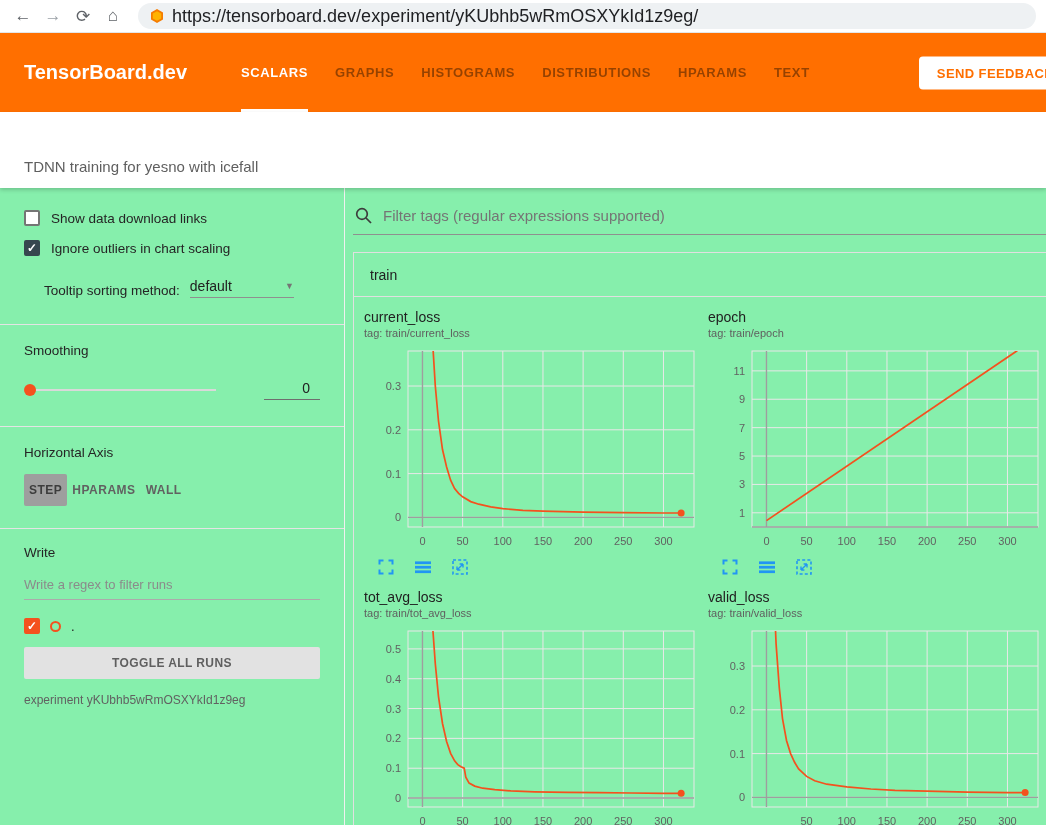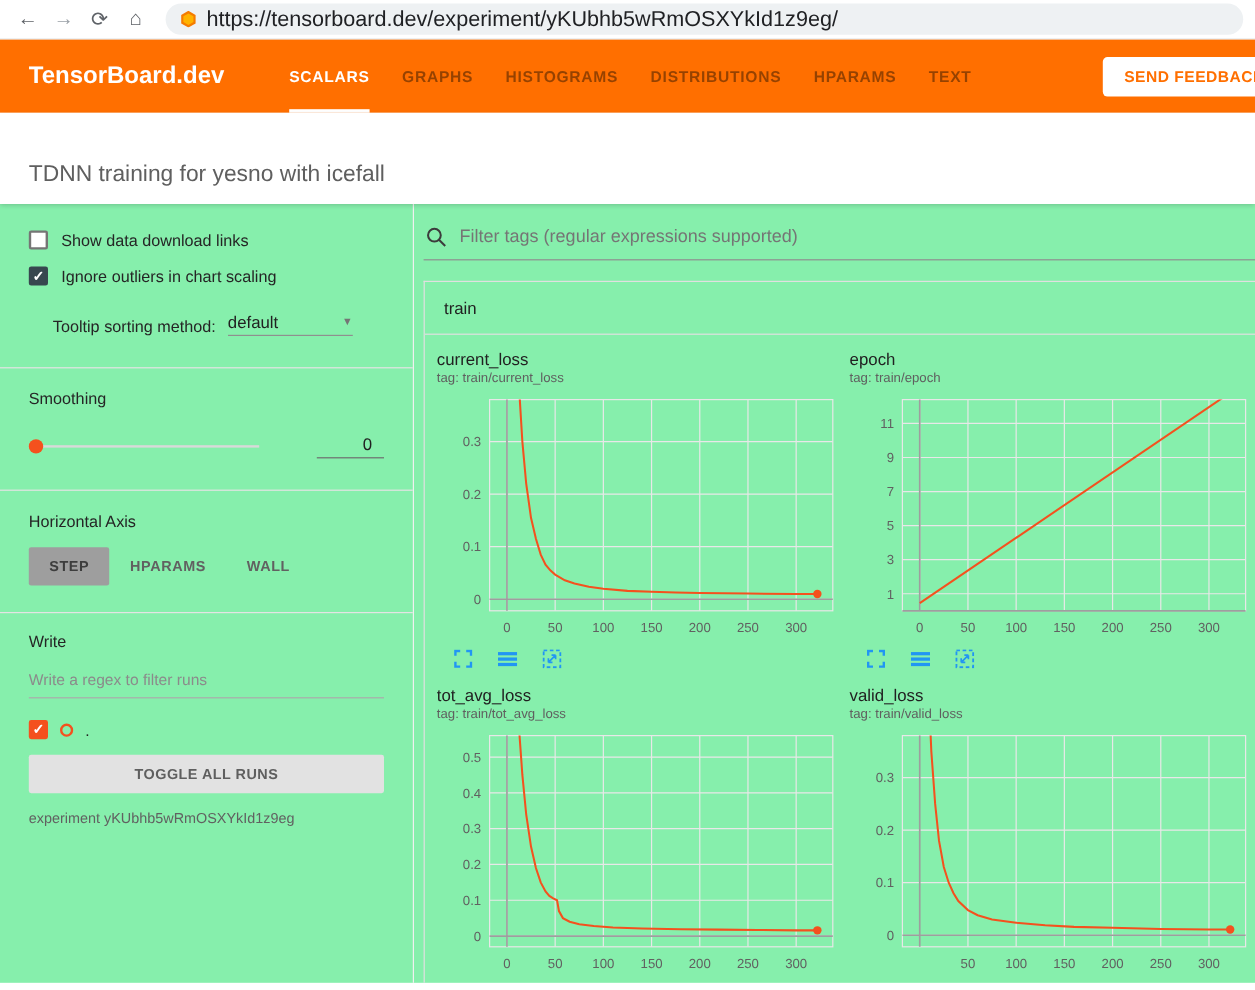--- a/index.html
+++ b/index.html
@@ -11,30 +11,30 @@
 
   
   .browser-bar{height:33px;background:#fff;border-bottom:1px solid #e3e6e8;display:flex;align-items:center;padding:0 10px;gap:4px;}
   .nav-ico{width:26px;height:26px;display:flex;align-items:center;justify-content:center;font-size:17px;color:#5f6368;border-radius:50%;cursor:pointer;flex:none;}
   .nav-ico.dim{color:#9aa0a6;}
   .address-bar{flex:1;height:26px;background:#eef1f3;border-radius:13px;display:flex;align-items:center;padding:0 12px;gap:8px;margin-left:8px;cursor:text;}
   .address-bar .url{font-size:18px;color:#202124;white-space:nowrap;}
   .site-ico{width:14px;height:14px;flex:none;}
 
   
-  .tb-header{height:61px;background:var(--accent,#ff6f00);display:flex;align-items:center;padding:0 0 0 24px;position:relative;}
+  .tb-header{height:79px;background:var(--accent,#ff6f00);display:flex;align-items:center;padding:0 0 0 24px;position:relative;}
   .brand{color:#fff;font-size:20px;font-weight:bold;margin-right:54px;white-space:nowrap;}
   .tabs{display:flex;gap:27px;height:100%;align-items:stretch;}
   .tab{display:flex;align-items:center;font-size:13px;font-weight:bold;letter-spacing:.6px;color:rgba(63,30,0,.55);border-bottom:3px solid transparent;padding-top:3px;cursor:pointer;white-space:nowrap;}
   .tab.active{color:#fff;border-bottom-color:#fff;}
   .feedback-btn{position:absolute;right:-26px;top:50%;transform:translateY(-50%);background:#fff;color:var(--accent,#ff6f00);font-weight:bold;font-size:13px;letter-spacing:.4px;border:none;border-radius:4px;padding:9px 18px;cursor:pointer;font-family:inherit;white-space:nowrap;}
 
   
   .title-band{height:76px;background:#fff;box-shadow:0 2px 4px rgba(0,0,0,.18);display:flex;align-items:flex-end;padding:0 0 13px 24px;position:relative;z-index:2;}
-  .exp-title{font-size:19px;color:#5f5f5f;}
+  .exp-title{font-size:15px;color:#5f5f5f;}
 
   
   .content{display:flex;height:649px;background:#86efac;}
   .sidebar{width:345px;flex:none;border-right:1px solid #f0f0f0;}
   .divider{border:none;border-top:1px solid #e4e4e4;margin:0;}
 
   
   .s1{padding:22px 24px 26px;}
   .s2{padding:18px 24px 26px;}
   .s3{padding:18px 24px 22px;}
@@ -47,21 +47,21 @@
   .tooltip-row{display:flex;align-items:flex-end;gap:10px;font-size:13.5px;color:#252525;margin-top:22px;margin-left:20px;}
   .dropdown{width:104px;border-bottom:1px solid #8f8f8f;display:flex;justify-content:space-between;align-items:center;padding-bottom:3px;font-size:14px;color:#212121;cursor:pointer;}
   .dropdown .arrow{color:#757575;font-size:9px;}
   .side-label{font-size:13.5px;color:#252525;}
   .slider-row{display:flex;align-items:center;margin-top:22px;}
   .slider{position:relative;width:192px;height:14px;cursor:pointer;}
   .slider .track{position:absolute;left:0;right:0;top:6px;height:2px;background:#d9d9d9;}
   .slider .thumb{position:absolute;left:0;top:1px;width:12px;height:12px;border-radius:50%;background:var(--run,#f4511e);}
   .smooth-val{margin-left:auto;width:56px;border-bottom:1px solid #6e6e6e;text-align:right;padding:0 10px 3px 0;font-size:14px;color:#212121;}
   .axis-btns{display:flex;margin-top:14px;}
-  .axis-btn{border:none;background:transparent;color:#616161;font-size:12px;font-weight:bold;letter-spacing:.5px;padding:9px 17px;border-radius:2px;cursor:pointer;font-family:inherit;}
+  .axis-btn{border:none;background:transparent;color:#616161;font-size:12px;font-weight:bold;letter-spacing:.5px;padding:9px 5px;border-radius:2px;cursor:pointer;font-family:inherit;}
   .axis-btn.active{background:#9e9e9e;color:#3d3d3d;}
   .runs-filter{display:block;width:100%;border:none;border-bottom:1px solid #ababab;outline:none;font-size:13px;padding:0 0 7px;margin-top:17px;font-family:inherit;color:#212121;background:transparent;}
   .runs-filter::placeholder{color:#8b8b8b;}
   .run-row{display:flex;align-items:center;gap:10px;margin-top:18px;}
   .swatch{width:11px;height:11px;border-radius:50%;border:2px solid var(--run,#f4511e);flex:none;}
   .run-name{font-size:13px;color:#212121;}
   .toggle-btn{display:block;width:100%;margin-top:13px;background:#e2e2e2;border:none;border-radius:2px;color:#5f5f5f;font-size:12px;font-weight:bold;letter-spacing:.4px;padding:9px 0;cursor:pointer;font-family:inherit;}
   .exp-id{margin-top:14px;font-size:12px;color:#616161;}
 
   

